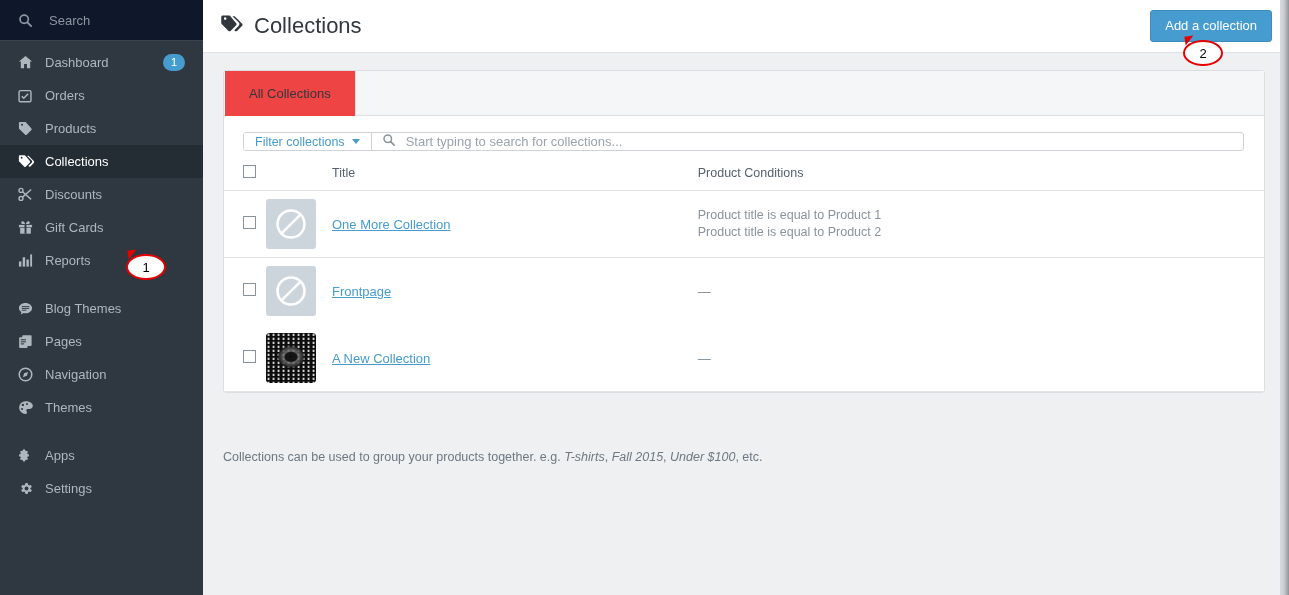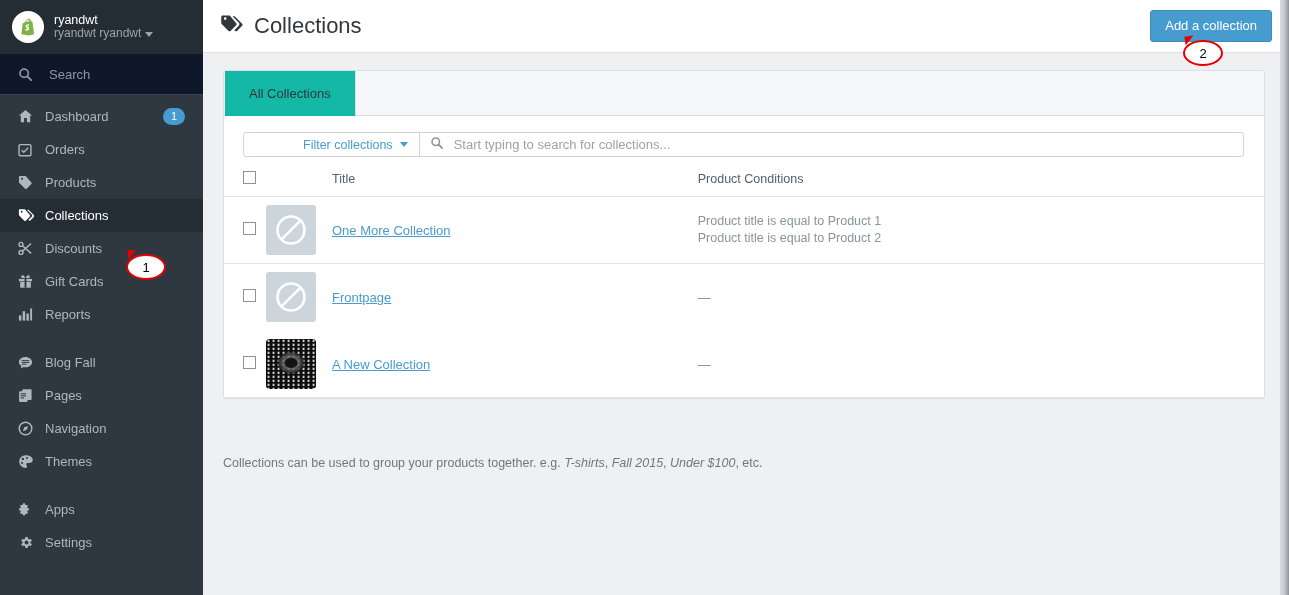--- a/index.html
+++ b/index.html
@@ -121,34 +121,33 @@
     display: flex; align-items: stretch;
     padding-left: 1px;
   }
   .tab {
     padding: 0 24px;
     display: flex; align-items: center;
     font-size: 13px; color: #31373d;
     background: transparent;
   }
   .tab.active {
-    background: #14b8a6;
+    background: #ef4444;
     border-right: 1px solid #dcdfe2;
     margin-bottom: -1px;
   }
 
   .filterbar { padding: 16px 20px 0 19px; }
   .filter-row {
     display: flex;
     border: 1px solid #cfd3d7;
     border-radius: 3px;
-    height: 25px;
+    height: 19px;
     overflow: hidden;
     background: #fff;
-    padding-left: 48px;
   }
   .filter-btn {
     display: flex; align-items: center; gap: 7px;
     padding: 0 11px;
     font-size: 12.5px; color: #479ccf;
     background: #ffffff;
     border-right: 1px solid #cfd3d7;
     cursor: pointer;
     white-space: nowrap;
   }
@@ -249,35 +248,20 @@
     transform: rotate(-8deg);
   }
 </style>
 </head>
 <body>
 
 <div class="app">
 
   <aside class="sidebar">
 
-    <div class="shop-header">
-      <div class="shop-avatar">
-        <svg width="20" height="20" viewBox="0 0 24 24">
-          <path d="M15.6 5.1c-.2-1.6-1.1-2.9-2.6-2.9-1.1 0-1.9.7-2.4 1.7-.5-.1-1-.1-1.4 0C8.4 4.4 7.9 5.7 7.7 7l-1.5.4c-.5.1-.5.2-.6.6L4 20.6l9.1 1.6 6.2-1.4-2-15.2-1.7-.5zM11.1 4.6c.3-.7.8-1.2 1.4-1.2.7 0 1.1.7 1.2 1.6l-2.6.7c0-.4 0-.8 0-1.1zm-1.3-.3c.2 0 .4 0 .6.1-.1.4-.1.9-.1 1.4l-1.7.5c.2-.9.6-1.8 1.2-2z" fill="#7cb342"></path>
-          <path d="M12.3 11.8c-.6-.3-1.3-.5-1.3-1 0-.4.4-.6.9-.6.7 0 1.3.3 1.3.3l.5-1.5s-.4-.3-1.7-.3c-1.8 0-3 1-3 2.5 0 .8.6 1.5 1.4 1.9.7.4 1 .6 1 1 0 .4-.3.7-.9.7-.9 0-1.7-.5-1.7-.5l-.5 1.5s.8.5 2 .5c1.8 0 3.1-.9 3.1-2.6 0-.9-.6-1.5-1.1-1.9z" fill="#ffffff"></path>
-        </svg>
-      </div>
-      <div class="shop-names">
-        <span class="shop-name">ryandwt</span>
-        <span class="shop-sub">
-          <span>ryandwt ryandwt</span>
-          <span class="caret-down"></span>
-        </span>
-      </div>
-    </div>
 
     <div class="nav-search">
       <span class="ico">
         <svg width="15" height="15" viewBox="0 0 16 16" fill="none">
           <circle cx="6.6" cy="6.6" r="4.4" stroke="#8d969f" stroke-width="1.8"></circle>
           <line x1="10" y1="10" x2="14" y2="14" stroke="#8d969f" stroke-width="2" stroke-linecap="round"></line>
         </svg>
       </span>
       <span class="lbl">Search</span>
     </div>
@@ -364,21 +348,21 @@
 
       <div class="nav-item">
         <span class="ico">
           <svg width="15" height="15" viewBox="0 0 16 16" fill="#aeb6be">
             <path d="M8 2C4.1 2 1 4.4 1 7.4c0 1.7 1 3.2 2.6 4.2L3 14.5l3.1-1.6c.6.1 1.2.2 1.9.2 3.9 0 7-2.4 7-5.4S11.9 2 8 2z"></path>
             <rect x="4" y="5.5" width="8" height="1" fill="#2f3841"></rect>
             <rect x="4" y="7.4" width="8" height="1" fill="#2f3841"></rect>
             <rect x="4" y="9.3" width="5" height="1" fill="#2f3841"></rect>
           </svg>
         </span>
-        <span class="lbl">Blog Fall</span>
+        <span class="lbl">Blog Themes</span>
       </div>
 
       <div class="nav-item">
         <span class="ico">
           <svg width="15" height="15" viewBox="0 0 16 16" fill="#aeb6be">
             <rect x="4.5" y="1.2" width="10" height="11.5" rx="1"></rect>
             <rect x="1.2" y="3.4" width="9" height="11.4" rx="1"></rect>
             <rect x="2.9" y="5.6" width="5.6" height="1.1" fill="#2f3841"></rect>
             <rect x="2.9" y="7.8" width="5.6" height="1.1" fill="#2f3841"></rect>
             <rect x="2.9" y="10" width="3.6" height="1.1" fill="#2f3841"></rect>

